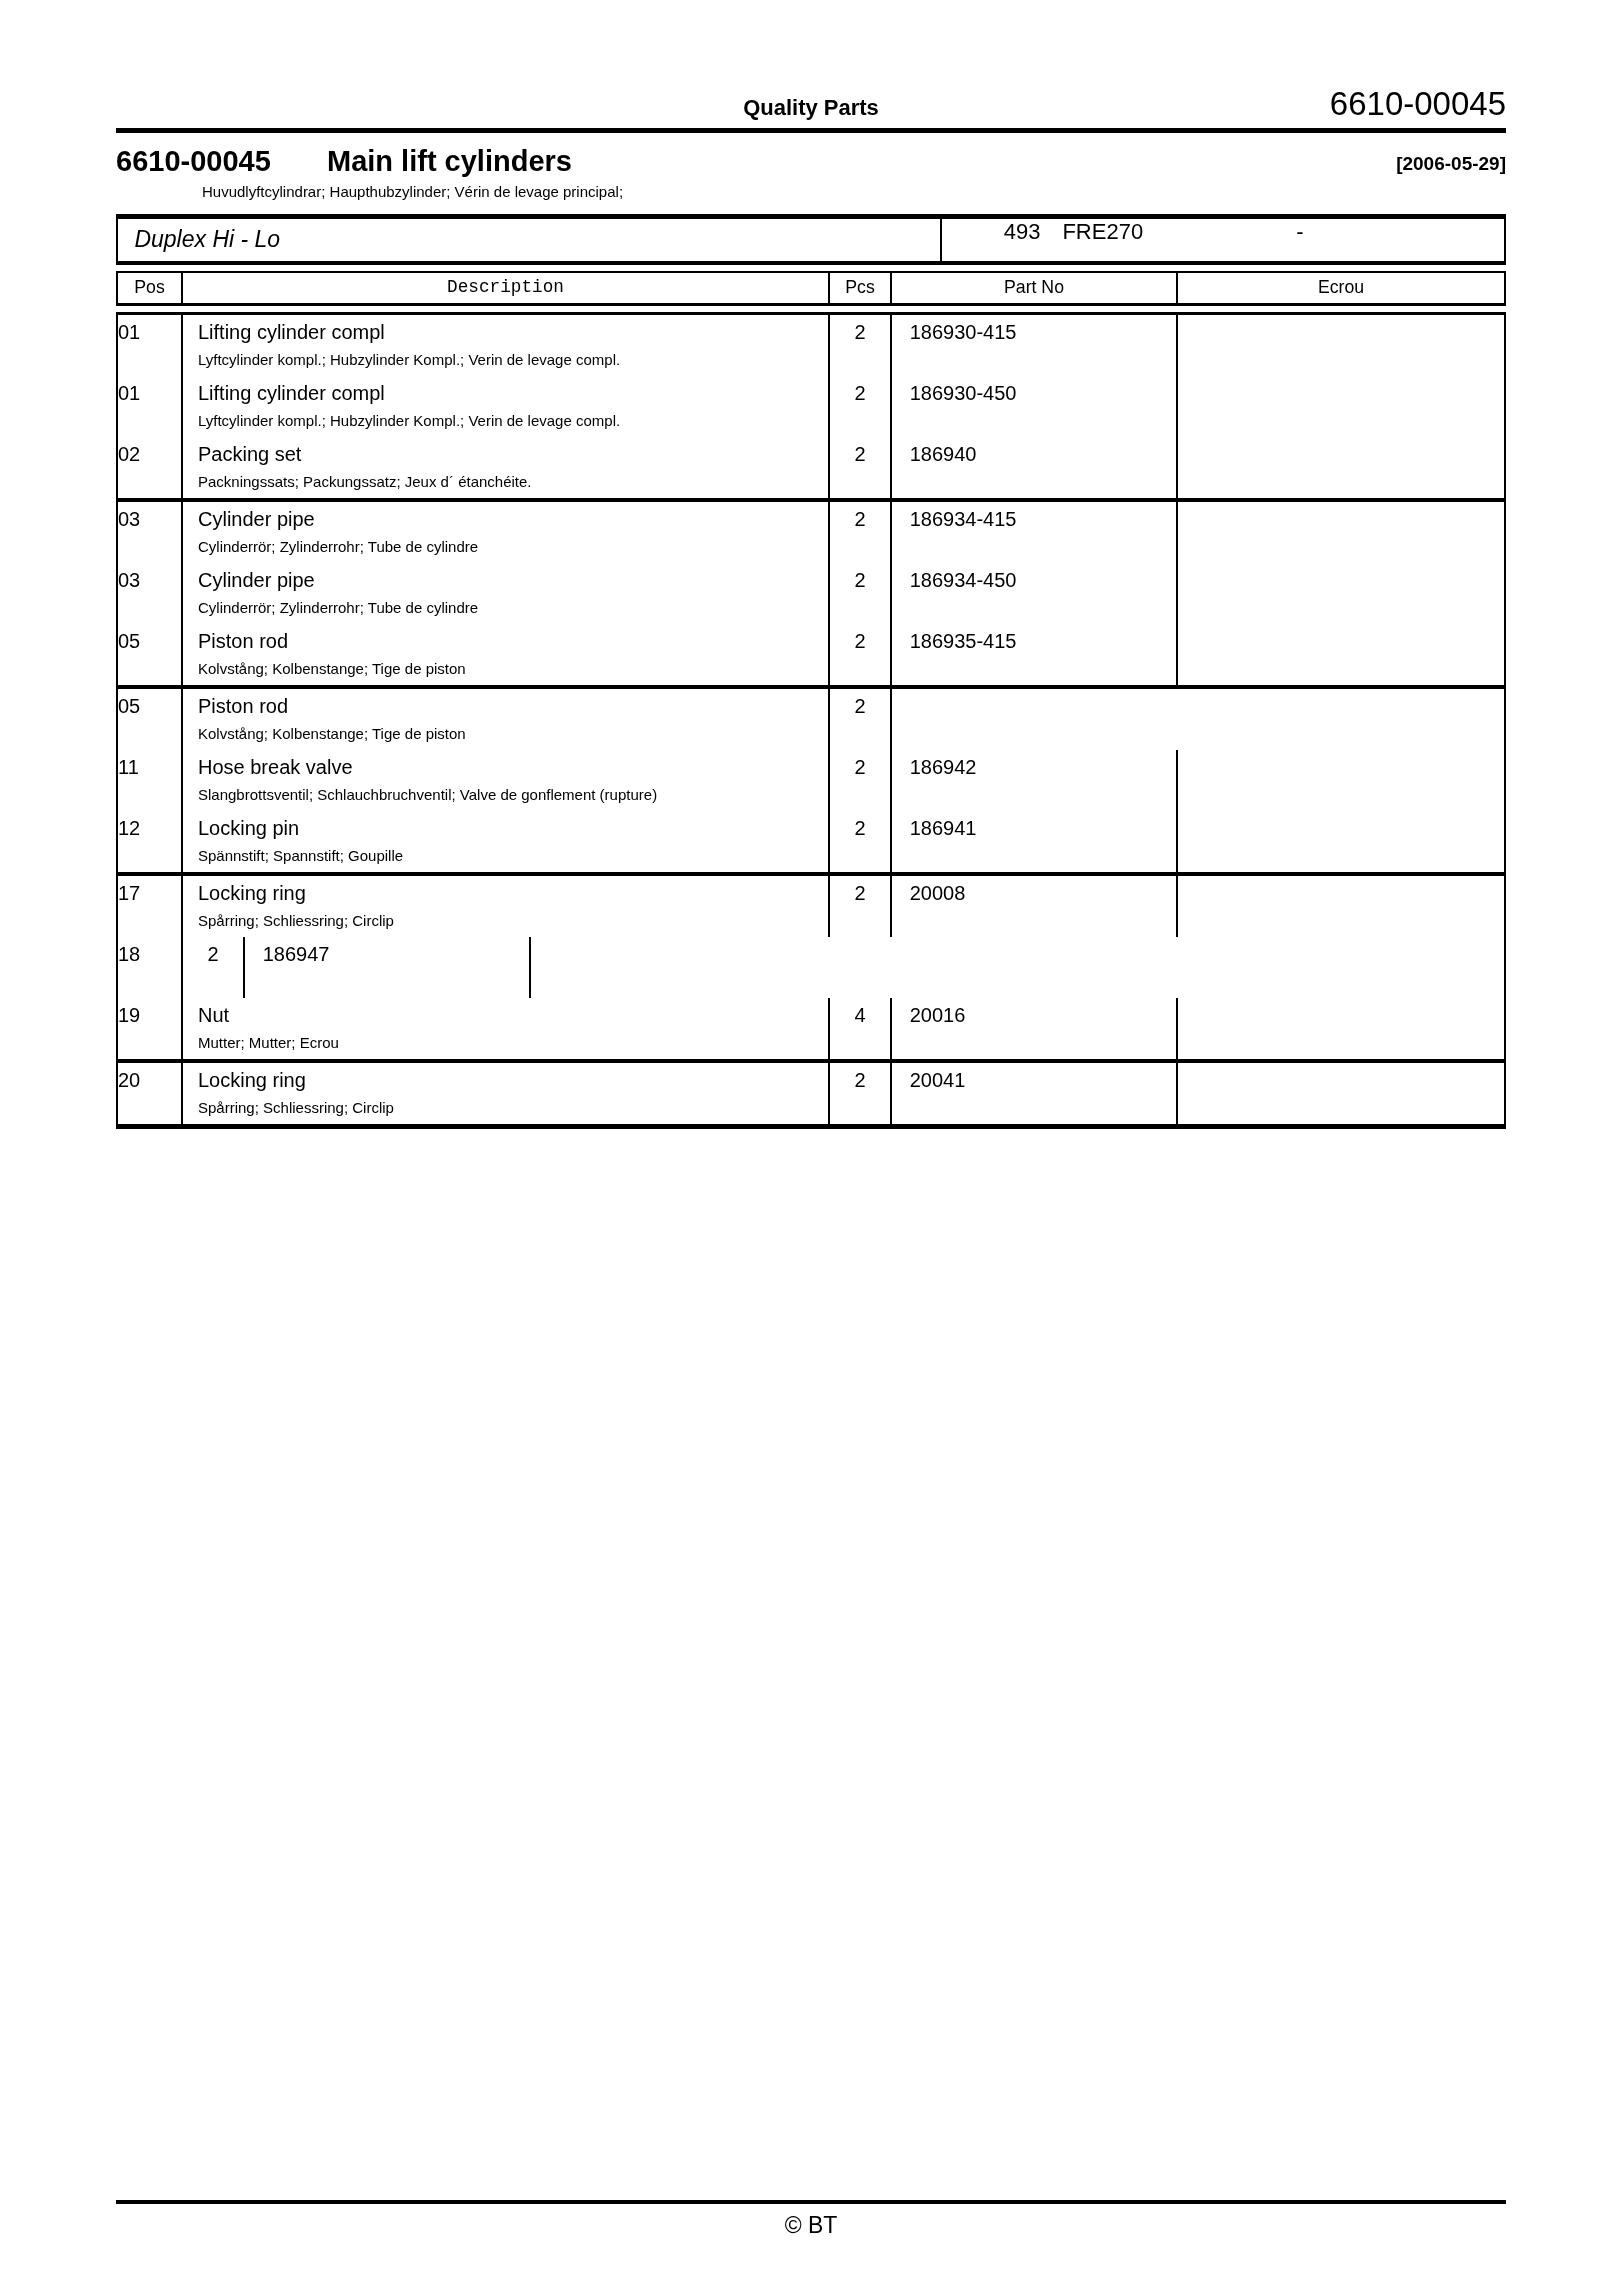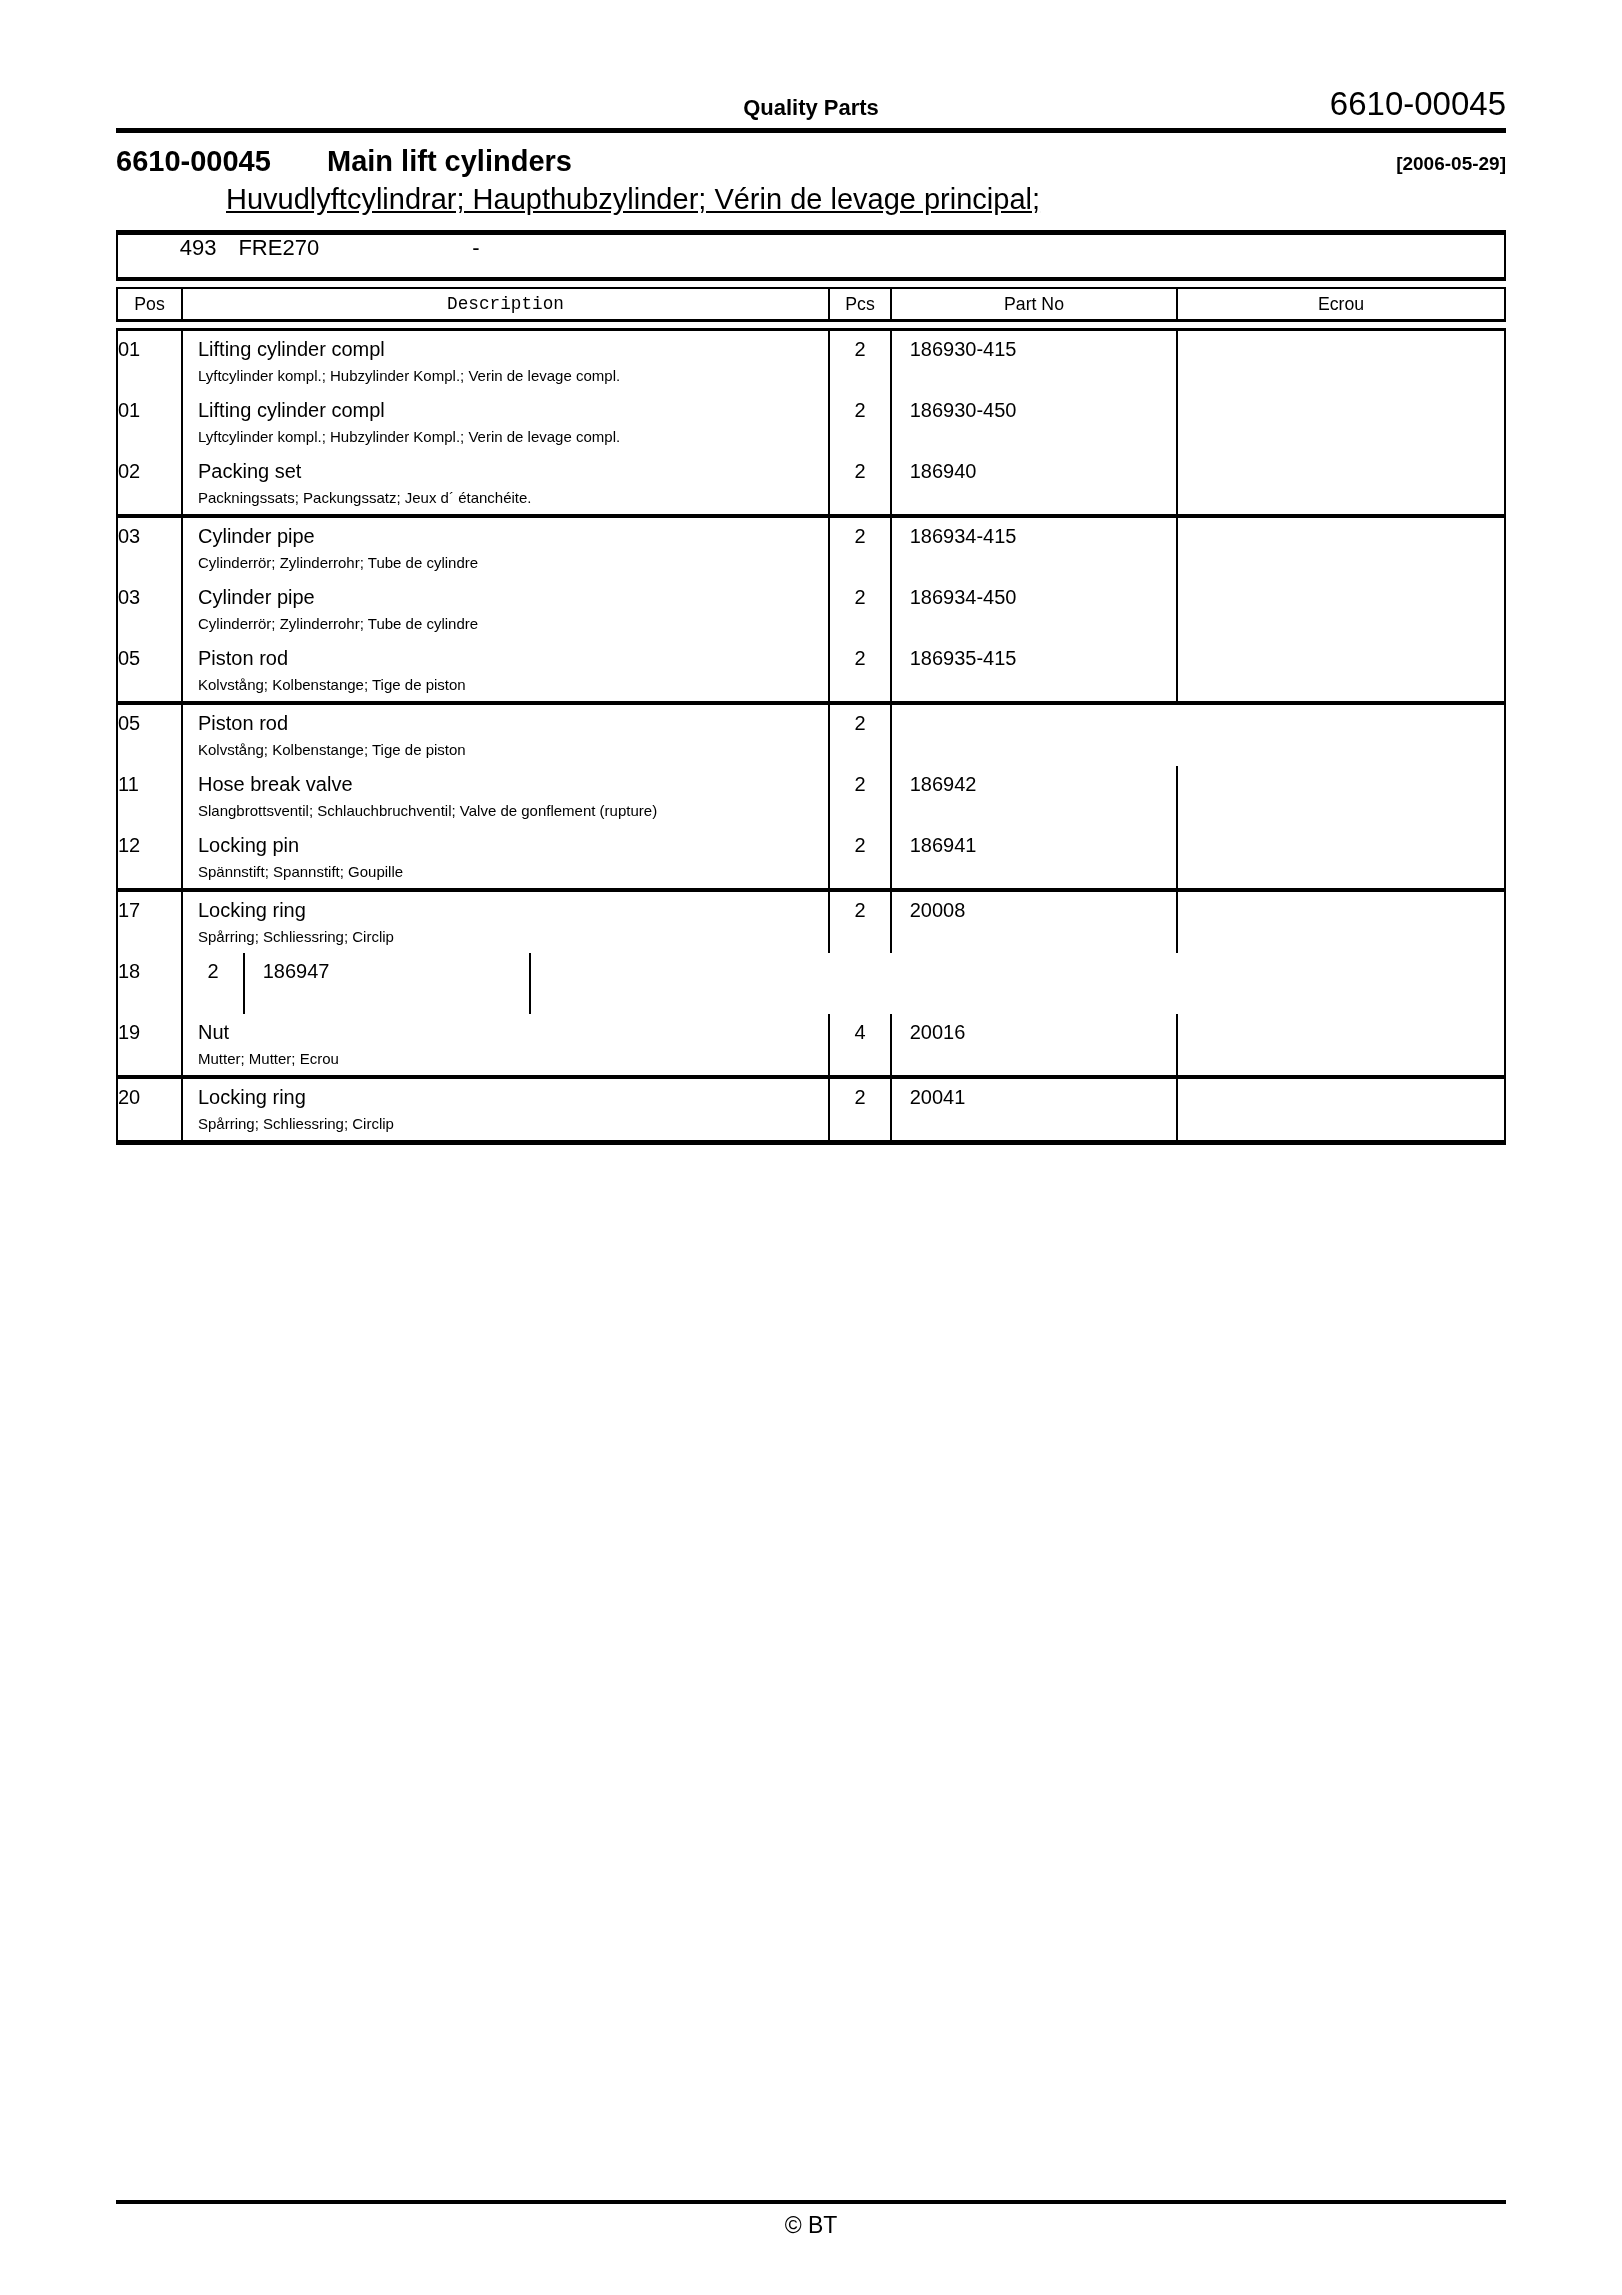--- a/index.html
+++ b/index.html
@@ -18,21 +18,21 @@
   .top-header { position: relative; height: 133px; border-bottom: 5.5px solid #000; }
   .qp-title { position: absolute; bottom: 8.2px; left: 0; width: 100%; text-align: center;
               font-size: 22px; font-weight: bold; }
   .top-num { position: absolute; bottom: 5.5px; right: 0; font-size: 33px; font-weight: normal; }
 
   
   .title-row { display: flex; align-items: flex-start; margin-top: 12.3px; }
   .t-num { width: 211px; font-size: 29px; font-weight: bold; }
   .t-title { flex: 1; font-size: 29px; font-weight: bold; }
   .t-date { font-size: 19px; font-weight: bold; margin-top: 8.2px; }
-  .subtitle { margin-left: 110px; margin-top: 4.1px; font-size: 29px; text-decoration: underline; }
+  .subtitle { margin-left: 86px; margin-top: 4.1px; font-size: 15px; }
 
   
   .model-bar { margin-top: 13.6px; border: 2px solid #000; border-top-width: 5.5px;
                border-bottom-width: 4.8px; height: 51px; display: flex; align-items: stretch; }
   .model-left { width: 824px; border-right: 2px solid #000; display: flex; align-items: center;
                 padding-left: 16.4px; font-style: italic; font-size: 23px; }
   .model-right { flex: 1; display: flex; font-size: 22px; margin-left: 44px; }
   .mcode  { margin-left: 17.7px; }
   .mcode2 { margin-left: 22px; }
   .mdash  { margin-left: 153px; }
@@ -79,20 +79,21 @@
   </div>
 
   <div class="title-row">
     <div class="t-num">6610-00045</div>
     <div class="t-title">Main lift cylinders</div>
     <div class="t-date">[2006-05-29]</div>
   </div>
   <div class="subtitle">Huvudlyftcylindrar; Haupthubzylinder; Vérin de levage principal;</div>
 
   <div class="model-bar">
+    <div class="model-left">Duplex Hi - Lo</div>
     <div class="model-right">
       <span class="mcode">493</span>
       <span class="mcode2">FRE270</span>
       <span class="mdash">-</span>
     </div>
   </div>
 
   <div class="cols-header">
     <div class="ch w-pos">Pos</div>
     <div class="ch w-desc">Description</div>

